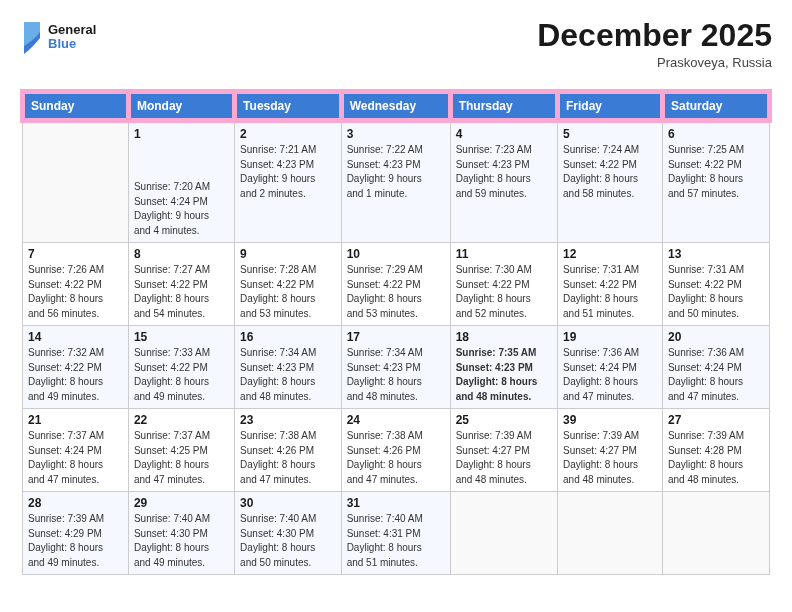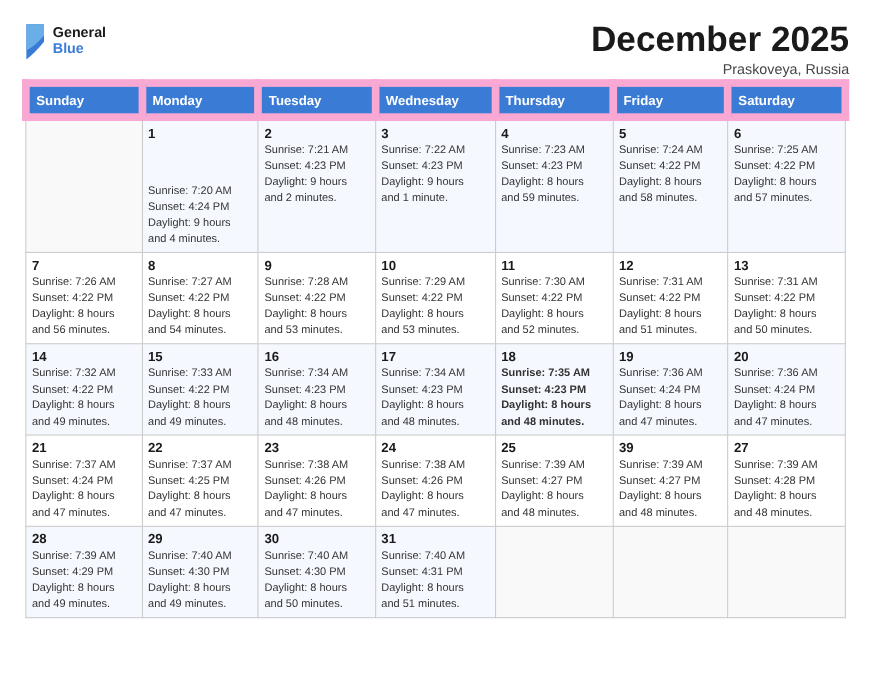--- a/index.html
+++ b/index.html
@@ -13,21 +13,21 @@
     .page {
       width: 792px;
       height: 612px;
       background: #fff;
       padding: 18px 20px 12px 20px;
     }
     .header {
       display: flex;
       justify-content: space-between;
       align-items: flex-start;
-      margin-bottom: 2px;
+      margin-bottom: 19px;
     }
     .logo {
       display: flex;
       align-items: center;
       gap: 4px;
     }
     .title-block {
       text-align: right;
     }
     .month-title {
@@ -46,21 +46,21 @@
       border-collapse: collapse;
       font-size: 10.5px;
     }
     .calendar thead th {
       background: #3a7bd5;
       color: #fff;
       font-size: 12px;
       font-weight: bold;
       padding: 5px 6px;
       text-align: left;
-      border: 7px solid #f9a8d4;
+      border: 5px solid #f9a8d4;
     }
     .calendar tbody td {
       border: 1px solid #ccc;
       vertical-align: top;
       padding: 4px 5px;
       width: 113px;
       min-height: 70px;
       height: 82px;
       background: #fff;
     }

